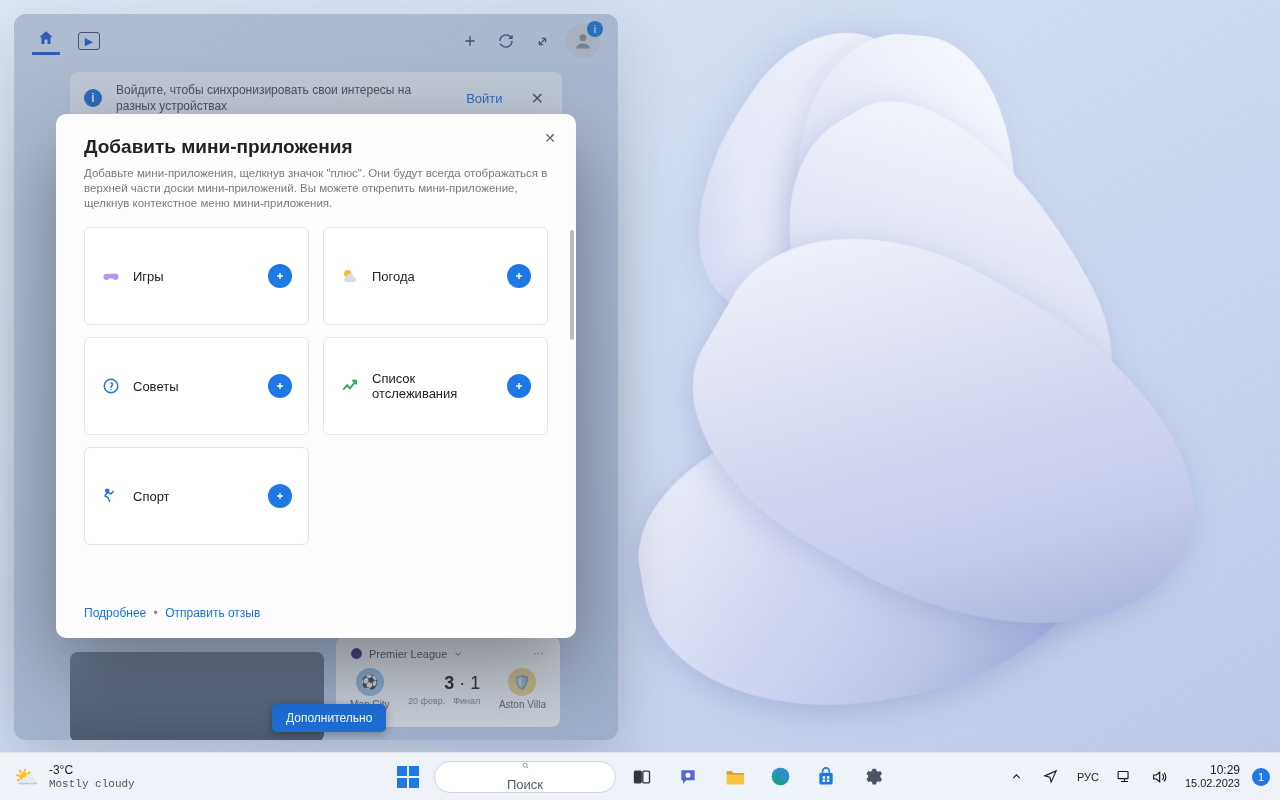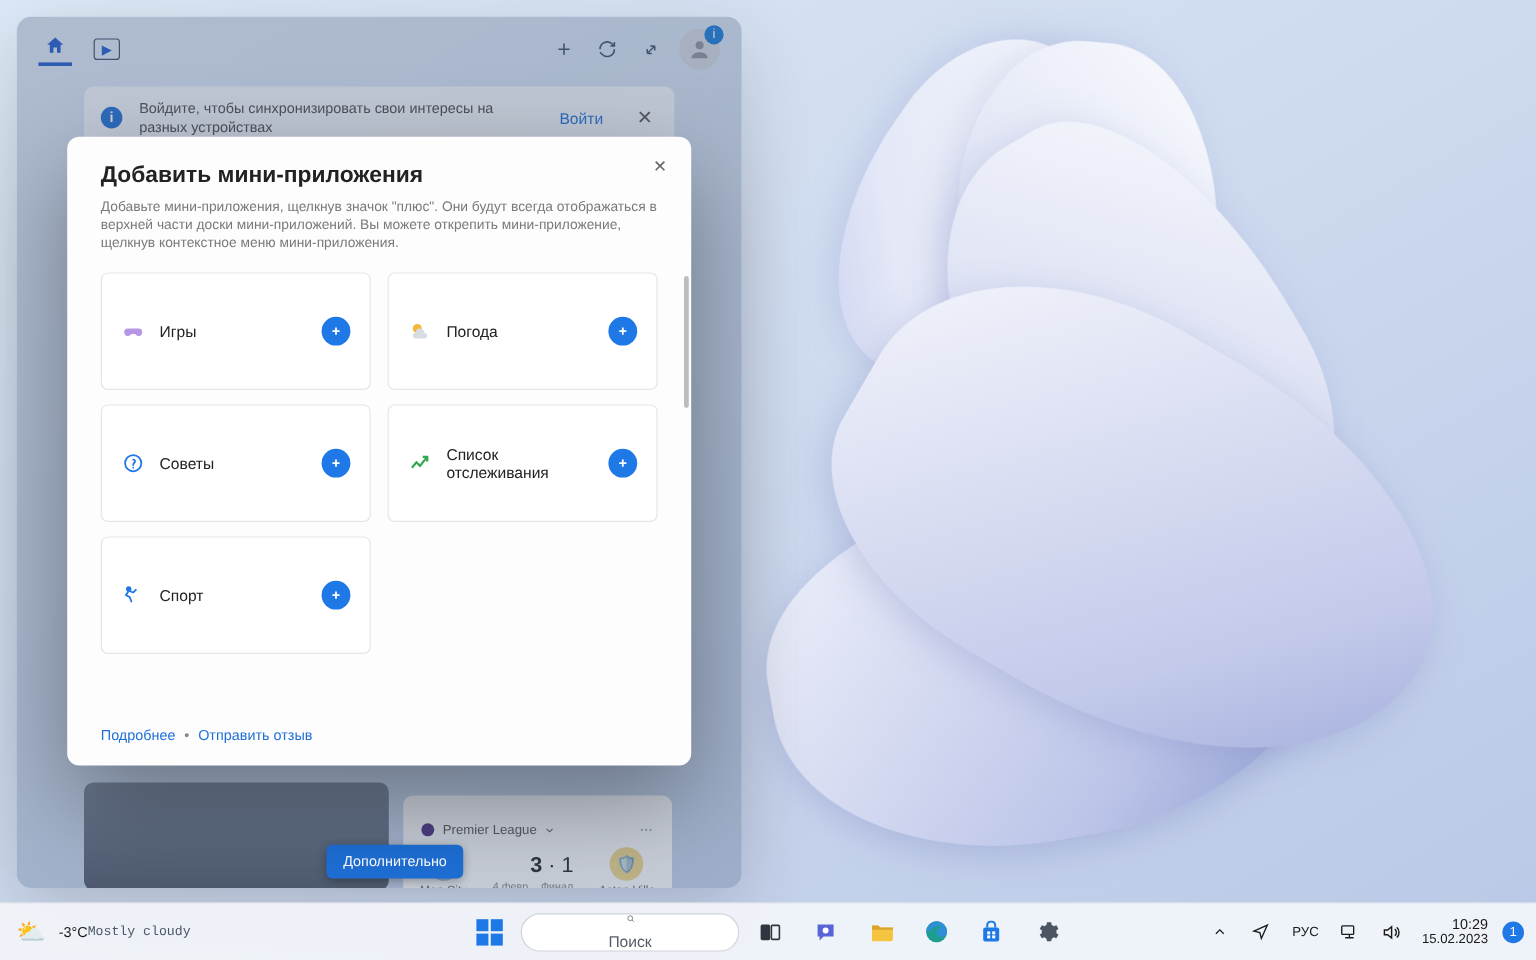--- a/index.html
+++ b/index.html
@@ -21,21 +21,21 @@
 .hdr-icon.active { border-bottom:3px solid #1e59c9; padding-bottom:4px; }
 .hdr-spacer { flex:1; }
 .hdr-btn { width:36px; height:36px; display:flex; align-items:center; justify-content:center; color:#3b4b66; cursor:pointer; border-radius:6px; }
 .avatar { width:34px; height:34px; border-radius:50%; background:#cfd4db; position:relative; margin-left:6px; display:flex; align-items:center; justify-content:center; color:#8a8f99; font-size:18px;}
 .avatar-badge { position:absolute; top:-3px; right:-3px; width:16px; height:16px; border-radius:50%; background:#1478d6; color:#fff; font-size:11px; display:flex; align-items:center; justify-content:center; }
 .banner { margin:4px 56px 0 56px; background:rgba(255,255,255,.7); border-radius:8px; padding:10px 14px; display:flex; align-items:center; gap:14px; }
 .banner-info-icon { width:18px; height:18px; border-radius:50%; background:#1e6fd6; color:#fff; display:flex; align-items:center; justify-content:center; font-size:12px; font-weight:bold; flex-shrink:0; }
 .banner-text { flex:1; font-size:12px; color:#4a4a4a; line-height:16px; }
 .banner-signin { color:#1e6fd6; font-size:13px; cursor:pointer; padding:4px 10px; }
 .banner-close { color:#555; font-size:16px; cursor:pointer; padding:4px; }
-.sport-card { position:absolute; left:322px; top:649px; width:224px; height:90px; background:#fff; border-radius:8px; padding:22px 14px; z-index:5; }
+.sport-card { position:absolute; left:322px; top:623px; width:224px; height:90px; background:#fff; border-radius:8px; padding:10px 14px; z-index:5; }
 .sport-head { display:flex; align-items:center; font-size:11px; color:#555; gap:6px;}
 .sport-head svg { flex-shrink:0;}
 .sport-head .more { margin-left:auto; color:#888; letter-spacing:2px; cursor:pointer;}
 .match { display:flex; align-items:center; justify-content:space-between; margin-top:8px;}
 .team { display:flex; flex-direction:column; align-items:center; font-size:10px; color:#666; gap:3px;}
 .team-badge { width:28px; height:28px; border-radius:50%; display:flex; align-items:center; justify-content:center; font-size:14px;}
 .score { text-align:right;}
 .score-line { font-size:18px; color:#222;}
 .score-line b { font-weight:700;}
 .score-sub { font-size:9px; color:#888; display:flex; gap:8px; justify-content:center; margin-top:2px;}
@@ -54,21 +54,21 @@
 .add-btn { width:24px; height:24px; border-radius:50%; background:#1e78e6; display:flex; align-items:center; justify-content:center; cursor:pointer;}
 .add-btn svg { width:12px; height:12px;}
 .dialog-footer { margin-top:auto; padding-top:14px; font-size:12px;}
 .dialog-footer a { color:#1e6fd6; text-decoration:none; cursor:pointer;}
 .dialog-footer .sep { color:#888; margin:0 4px;}
 
 
 .taskbar { position:absolute; left:0; bottom:0; width:100%; height:48px; background:rgba(242,245,250,.92); backdrop-filter:blur(20px); display:flex; align-items:center; z-index:50; border-top:1px solid rgba(0,0,0,.06);}
 .tb-left { display:flex; align-items:center; gap:10px; padding-left:14px; cursor:pointer; }
 .weather-icon { font-size:20px;}
-.weather-text { display:flex; flex-direction:row; line-height:14px;}
+.weather-text { display:flex; flex-direction:column; line-height:14px;}
 .weather-text .temp { font-size:12px; color:#1a1a1a;}
 .weather-text .cond { font-size:11px; color:#4b5563;font-family:Liberation Mono, monospace;}
 .tb-center { position:absolute; left:50%; transform:translateX(-50%); display:flex; align-items:center; gap:6px;}
 .start-btn { width:40px; height:40px; display:flex; align-items:center; justify-content:center; cursor:pointer; border-radius:6px;}
 .winlogo { display:grid; grid-template-columns:10px 10px; grid-template-rows:10px 10px; gap:2px;}
 .winlogo span { background:#1e78e6;}
 .search-box { height:32px; width:182px; background:#fff; border:1px solid #d0d4da; border-radius:16px; display:flex; align-items:center; padding:0 12px; gap:8px; color:#545b66; font-size:13px; cursor:text;flex-direction:column;}
 .tb-icon { width:40px; height:40px; display:flex; align-items:center; justify-content:center; cursor:pointer; border-radius:6px; font-size:19px;}
 .tb-right { margin-left:auto; display:flex; align-items:center; gap:6px; padding-right:10px; color:#1a1a1a;}
 .tray-icon { width:28px; height:40px; display:flex; align-items:center; justify-content:center; cursor:pointer; font-size:15px;}
@@ -145,21 +145,21 @@
       <span class="more">⋯</span>
     </div>
     <div class="match">
       <div class="team">
         <div class="team-badge" style="background:#9dc7e8;">⚽</div>
         <span>Man City</span>
       </div>
       <div class="score">
         <div class="score-line"><b>3</b> · <span>1</span></div>
         <div class="score-sub">
-            <span>4 февр.</span>
+            <span>20 февр.</span>
             <span>Финал</span>
           </div>
       </div>
       <div class="team">
         <div class="team-badge" style="background:#f2d88a;">🛡️</div>
         <span>Aston Villa</span>
       </div>
     </div>
   </div>
 </div>

